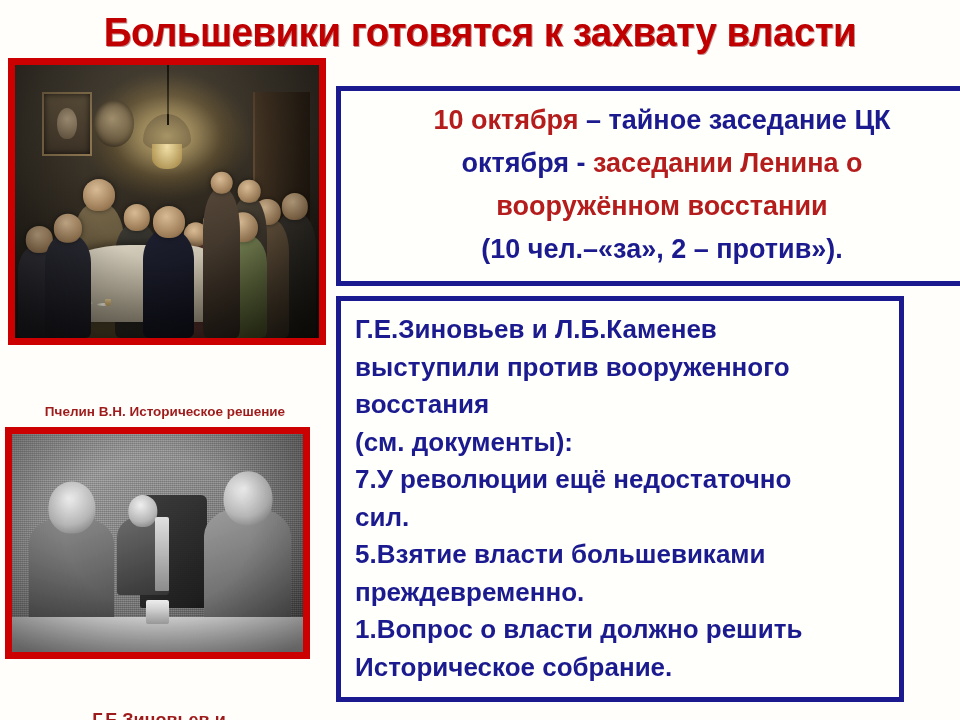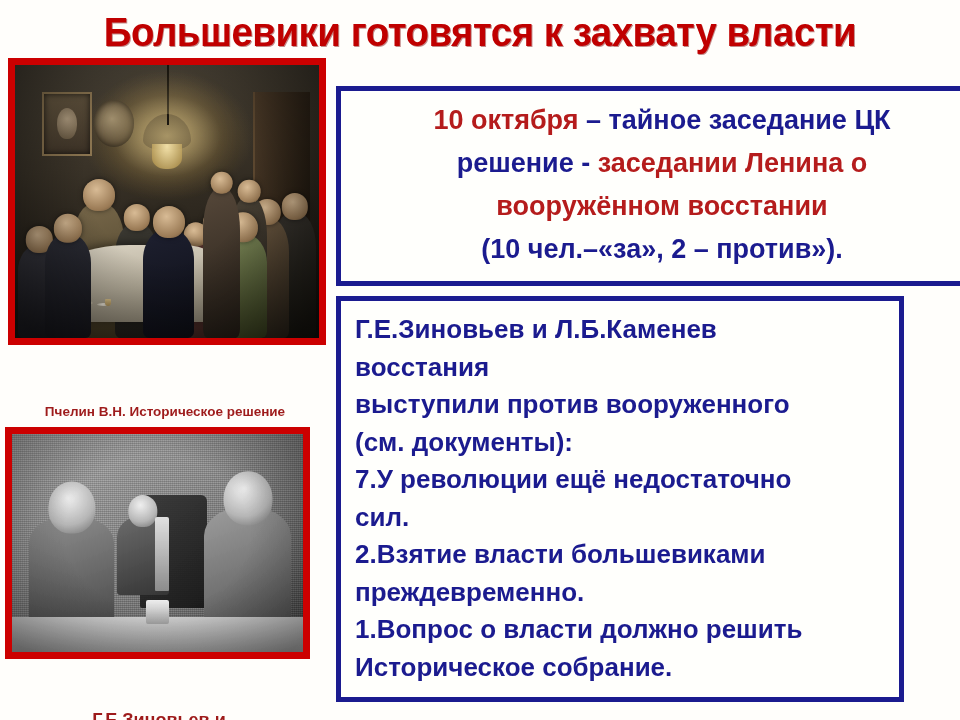--- a/index.html
+++ b/index.html
@@ -401,29 +401,29 @@
 
   <div class="caption caption-photo">
     <div>Г.Е.Зиновьев и</div>
 
   </div>
 
 </div>
 
 <div class="blue-box box-top">
   <div class="line" id="bt-line-0"><span class="red">10 октября</span><span class="blue"> – </span><span class="blue">тайное заседание ЦК</span></div>
-  <div class="line" id="bt-line-1"><span class="blue">решение - </span><span class="red"> заседании Ленина  о</span></div>
+  <div class="line" id="bt-line-1"><span class="blue">октября - </span><span class="red"> заседании Ленина  о</span></div>
   <div class="line" id="bt-line-2"><span class="red">вооружённом восстании</span></div>
   <div class="line" id="bt-line-3"><span class="blue">(10 чел.–«за», 2 – против»).</span></div>
 </div>
 
 <div class="blue-box box-bottom">
   <div class="line">Г.Е.Зиновьев и Л.Б.Каменев</div>
+  <div class="line">выступили против вооруженного</div>
   <div class="line">восстания</div>
-  <div class="line">выступили против вооруженного</div>
   <div class="line">(см. документы):</div>
   <div class="line">7.У революции ещё недостаточно</div>
   <div class="line">сил.</div>
-  <div class="line">2.Взятие власти большевиками</div>
+  <div class="line">5.Взятие власти большевиками</div>
   <div class="line">преждевременно.</div>
   <div class="line">1.Вопрос о власти должно решить</div>
   <div class="line">Историческое собрание.</div>
 </div>
 
 </body></html>

